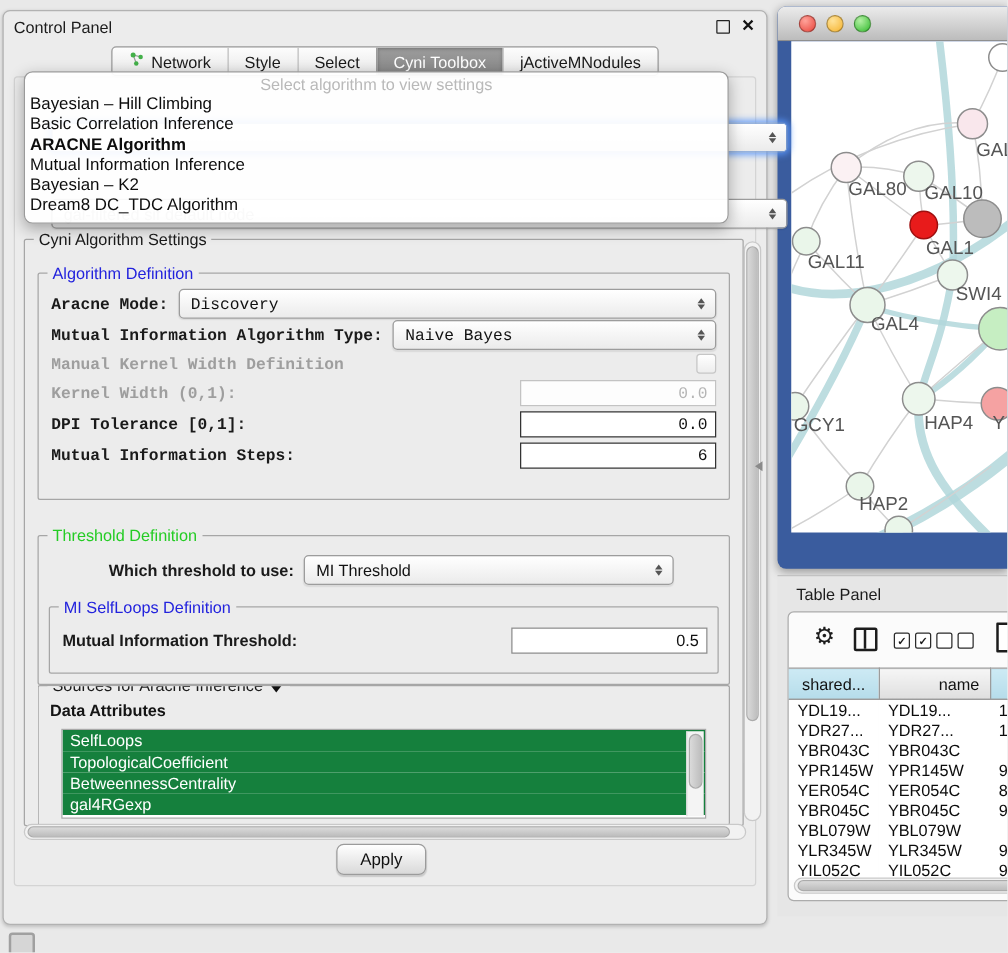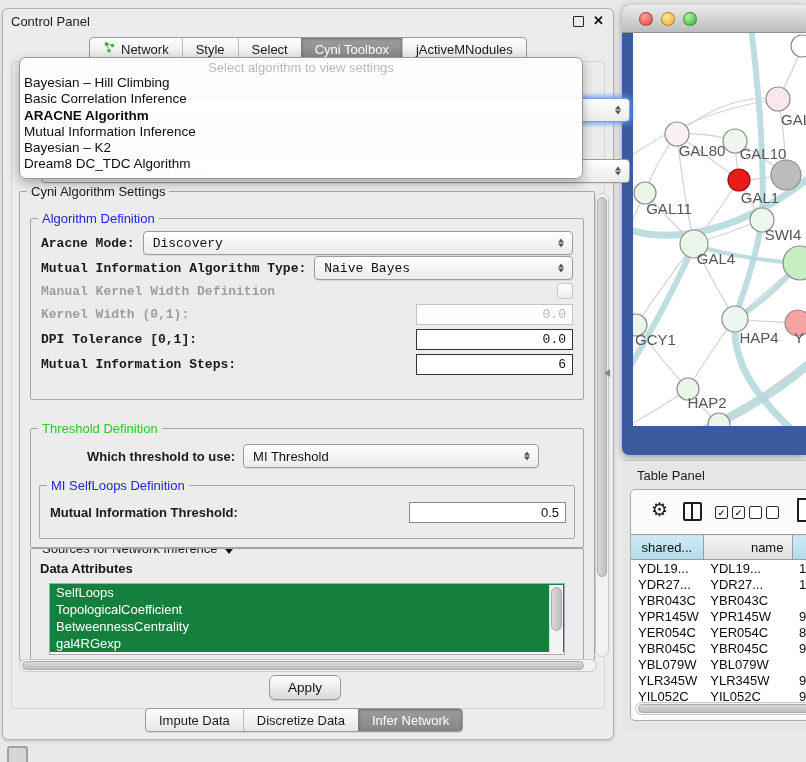--- a/index.html
+++ b/index.html
@@ -260,21 +260,21 @@
           <span class="gtitle t-blue">MI SelfLoops Definition</span>
           <div class="frow" style="margin:15px 8px 0 10px;">
             <span class="lbl">Mutual Information Threshold:</span>
             <span class="sp"></span>
             <div class="field mid">0.5</div>
           </div>
         </div>
       </div>
 
       <div class="group" style="left:10px;top:356px;width:552px;height:111px;border-bottom:none;overflow:hidden;">
-        <span class="gtitle t-black"><span>Sources for Network Inference</span><span class="tri-down"></span></span>
+        <span class="gtitle t-black"><span>Sources for Aracne Inference</span><span class="tri-down"></span></span>
         <div class="attr-lbl">Data Attributes</div>
         <div class="attrlist" id="attr-list">
 
         <div class="attr-item">SelfLoops</div>
             <div class="attr-item">TopologicalCoefficient</div>
             <div class="attr-item">BetweennessCentrality</div>
             <div class="attr-item">gal4RGexp</div>
             <div class="sb-v">
               <div class="thumb" style="top:2px;height:42px;"></div>
             </div>
@@ -284,31 +284,20 @@
 
     <div class="sb-v" style="left:592px;top:184px;width:12px;height:462px;">
       <div class="thumb" style="top:3px;height:378px;"></div>
     </div>
     <div class="sb-h" style="left:16px;top:650px;width:576px;height:11px;">
       <div class="thumb" style="left:2px;right:12px;"></div>
     </div>
 
     <div class="applybtn">Apply</div>
 
-    <div class="seg" id="bottom-tabs" style="left:142px;top:699px;">
-        <span class="tab">
-          <span>Impute Data</span>
-        </span>
-        <span class="tab">
-          <span>Discretize Data</span>
-        </span>
-        <span class="tab active">
-          <span>Infer Network</span>
-        </span>
-      </div>
   </div>
 
   <div class="divider-arrow"></div>
 
   <div class="netwin">
     <div class="net-titlebar">
       <span class="light red"></span>
       <span class="light yellow"></span>
       <span class="light green"></span>
     </div>

